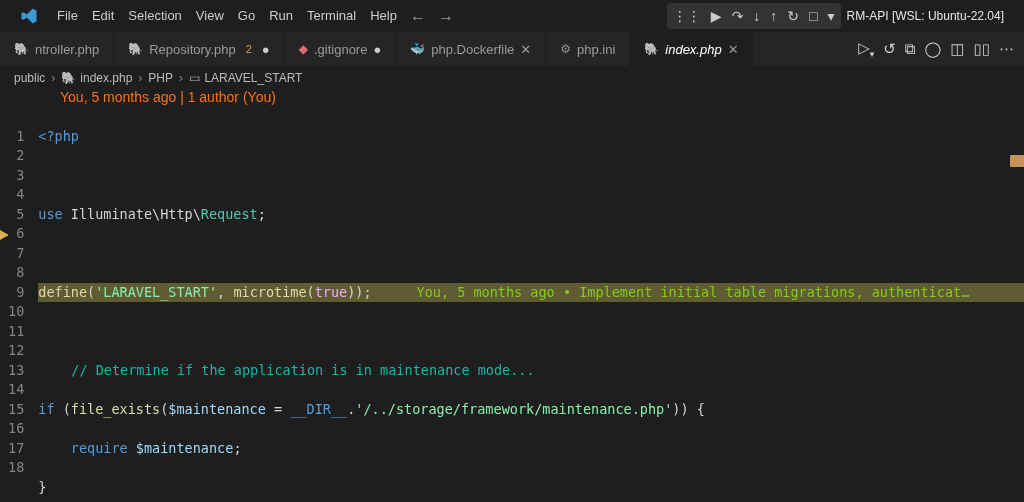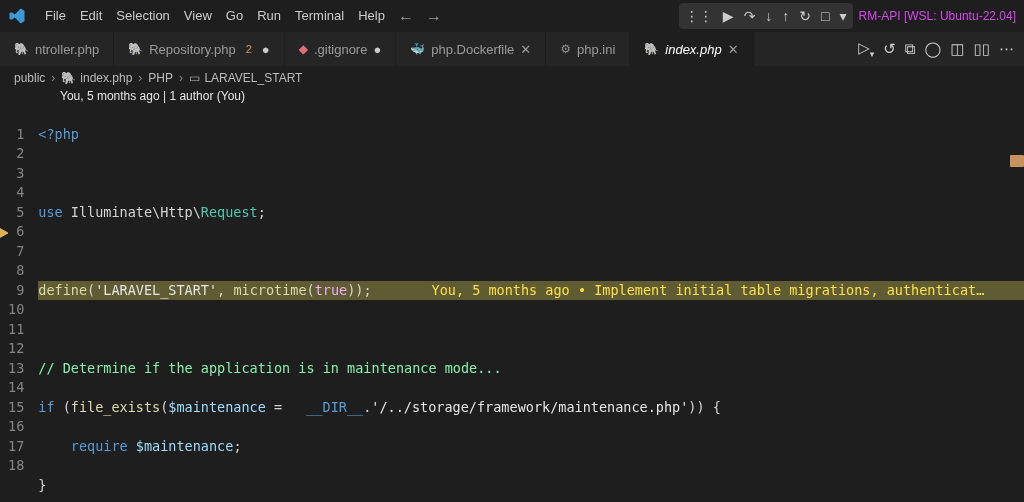--- a/index.html
+++ b/index.html
@@ -3,61 +3,61 @@
 <meta charset="utf-8">
 <style>
 * { margin:0; padding:0; box-sizing:border-box; }
 body{
   width:1024px;height:502px;
   background:#1e1e1e;color:#ccc;
   font-family:"Segoe UI",Arial,sans-serif;font-size:13px;
   overflow:hidden;position:relative;
 }
 
-.menubar{display:flex;align-items:center;height:32px;background:#1e1e1e;padding:0 8px;border-bottom:1px solid #1e1e1e;}
+.menubar{display:flex;align-items:center;height:32px;background:#1e1e1e;padding:0 20px;border-bottom:1px solid #1e1e1e;}
 .menubar .logo{width:18px;height:18px;margin-right:12px;}
 .menubar .menu-item{padding:0 7px;color:#ccc;cursor:pointer;}
 .menubar .nav-arrow{color:#9b9b9b;padding:0 6px;font-size:16px;}
 .menubar .spacer{flex:1;}
 .menubar .debug-toolbar{display:flex;align-items:center;background:#333;border-radius:4px;padding:2px 6px;gap:10px;height:26px;margin-right:6px;}
 .menubar .debug-btn{color:#ccc;font-size:14px;cursor:pointer;}
-.menubar .title{color:#d946ef;font-size:12px;}
+.menubar .title{color:#e5e5e5;font-size:12px;}
 
 .tabstrip{display:flex;align-items:stretch;height:35px;background:#252526;border-bottom:1px solid #1e1e1e;}
 .tab{display:flex;align-items:center;padding:0 14px;color:#9b9b9b;font-size:13px;border-right:1px solid #1e1e1e;cursor:pointer;gap:6px;min-width:0;white-space:nowrap;}
 .tab.active{background:#1e1e1e;color:#fff;}
 .tab .file-icon{font-size:12px;}
 .tab .mod-dot{color:#ccc;}
 .tab .badge{font-size:11px;padding:0 4px;}
 .tab .close{color:#9b9b9b;font-size:13px;}
 .tabstrip .right{margin-left:auto;display:flex;align-items:center;gap:9px;padding:0 10px;color:#ccc;}
 .tabstrip .right span{cursor:pointer;font-size:15px;}
 
 .breadcrumb{display:flex;align-items:flex-start;padding:4px 14px;font-size:12px;color:#bbb;gap:4px;position:relative;}
 .breadcrumb .chev{color:#888;padding:0 2px;}
-.hint-line{padding:0 14px 2px 60px;font-size:12px;color:#e5e5e5;}
+.hint-line{padding:0 14px 2px 60px;font-size:14px;color:#f97316;}
 
 .editor{display:flex;font-family:Consolas,Menlo,monospace;font-size:13.5px;line-height:19.5px;white-space:pre;position:relative;}
 .gutter{text-align:right;color:#858585;padding:0 14px 0 8px;user-select:none;}
 .code{flex:1;position:relative;}
 .line{height:19.5px;}
 .line.hl{background:#5f5b32;position:relative;}
-.line.hl .blame{color:#fde047;font-style:normal;margin-left:60px;text-align:center;}
+.line.hl .blame{color:#84cc16;font-style:normal;margin-left:45px;text-align:center;}
 .bp{position:absolute;left:-3px;top:82px;width:12px;height:12px;}
 .bp svg{display:block}
 
 .k{color:#569cd6;}        
-.s{color:#e5e5e5;}        
+.s{color:#86efac;}        
 .v{color:#9cdcfe;}        
-.c{color:#86efac;}        
+.c{color:#14b8a6;margin-left:33px;}        
 .b{color:#f0abfc;}        
 .cls{color:#4ec9b0;text-align:right;}      
 .fn{color:#dcdcaa;}       
 .dim{color:#d4d4d4;}
-.mag{color:#569cd6;font-weight:normal;margin-left:16px;}
+.mag{color:#569cd6;font-weight:normal;}
 .minimap-strip{position:absolute;right:0;top:155px;width:14px;height:12px;background:#c7925e;border-radius:1px;}
 .php-icon{color:#b084d6;}
 .git-icon{color:#e06c75;}
 .docker-icon{color:#5a9de0;}
 .cfg-icon{color:#8e8e8e;}
 .orange{color:#d19a66;}
 .dbg-continue{color:#4e94ce;}
 .dbg-stop{color:#c74e4e;}
 </style>
 </head>

